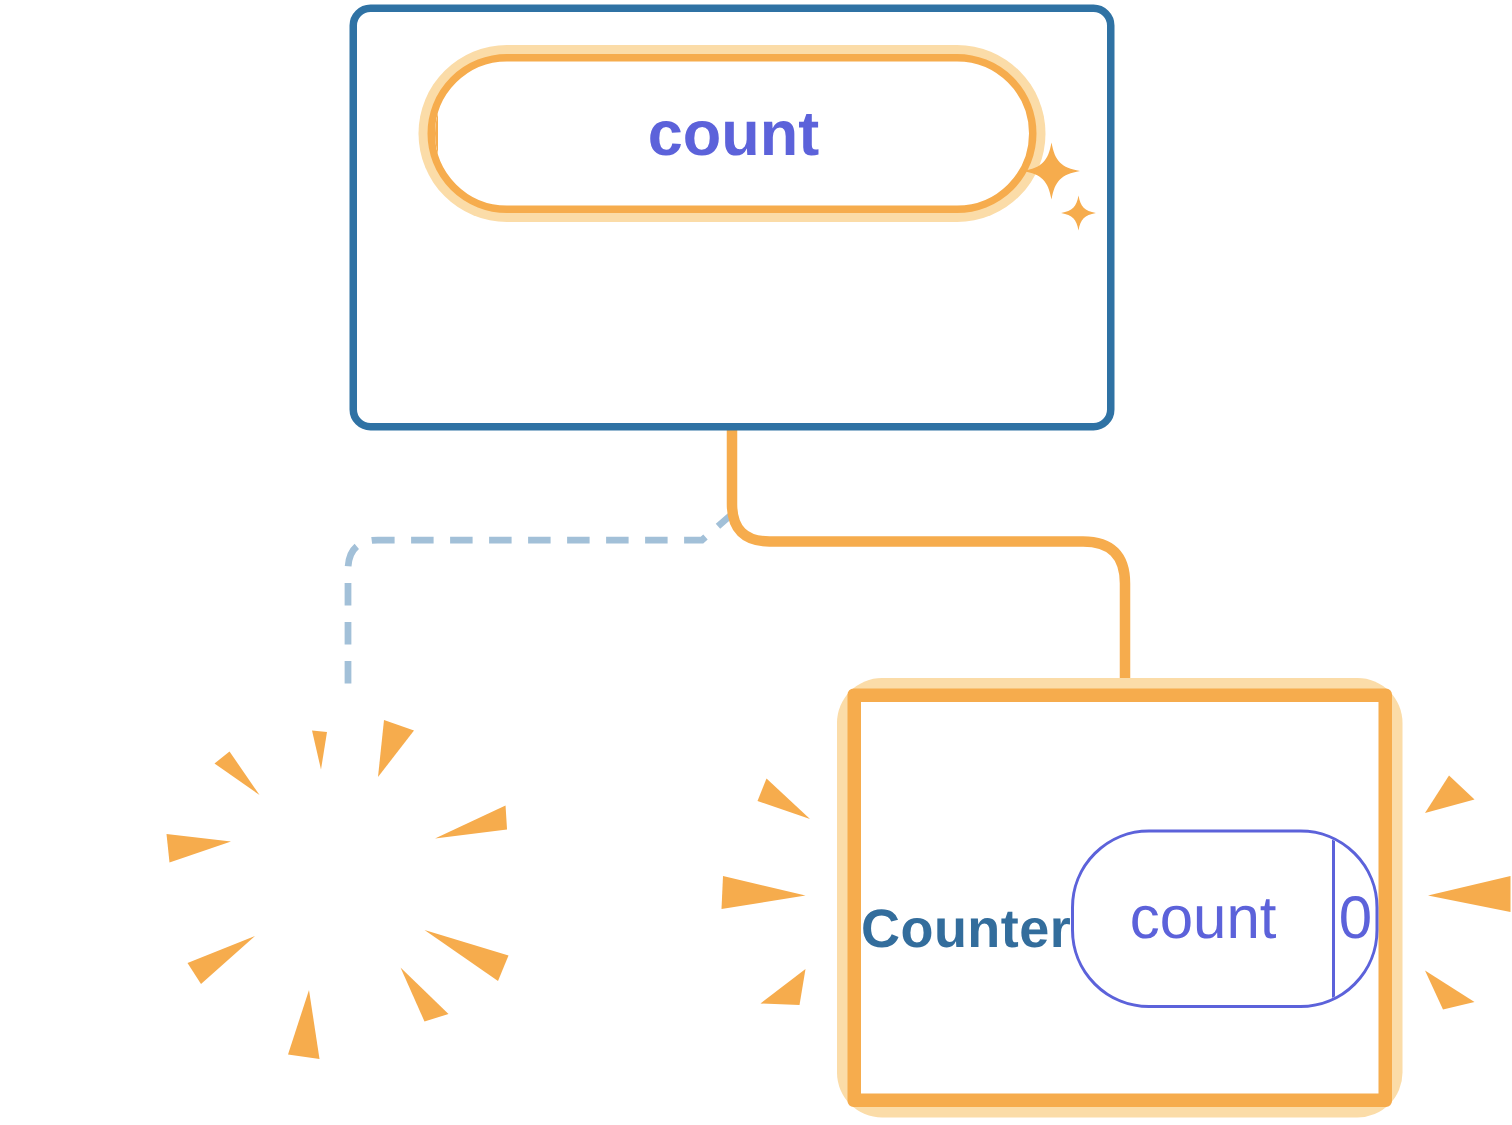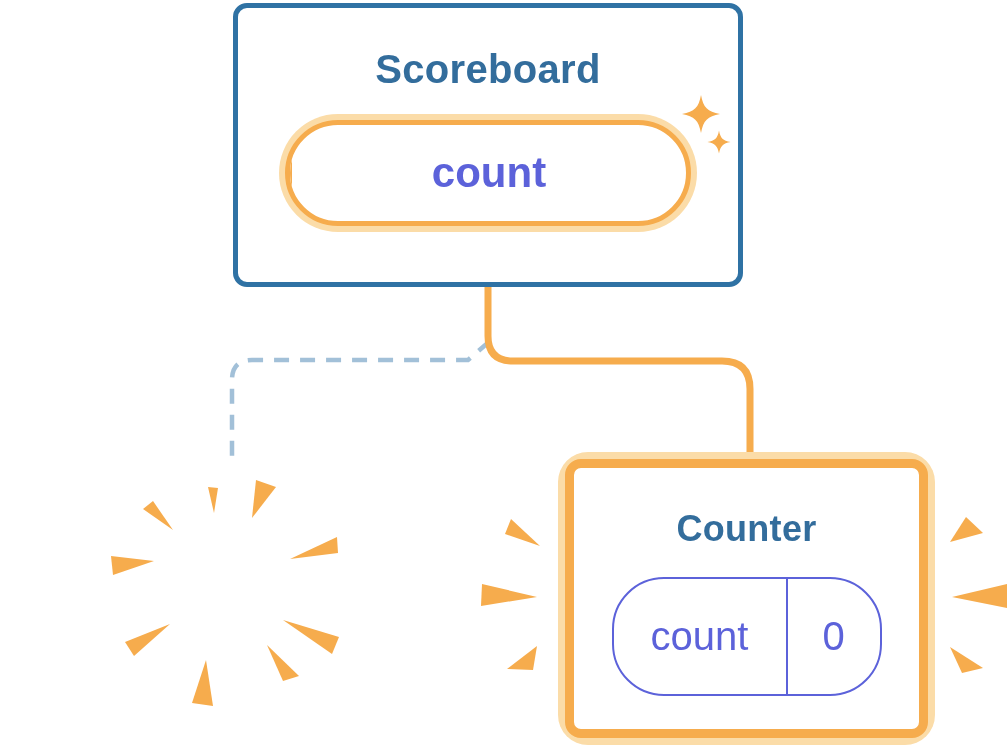--- a/index.html
+++ b/index.html
@@ -40,22 +40,22 @@
   .divider-orange{background:var(--orange);}
   .divider-purple{background:var(--purple);}
 
   
   .counter-outer{
     position:absolute;left:558px;top:452px;width:377px;height:293px;box-sizing:border-box;
     background:var(--orange-halo);border-radius:30px;padding:7px;z-index:1;
   }
   .counter-inner{
     width:100%;height:100%;box-sizing:border-box;background:#fff;
-    border:9px solid var(--orange);border-radius:16px;
-    display:flex;flex-direction:column;align-items:center;text-align:right;
+    border:9px solid var(--orange);border-radius:4px;
+    display:flex;flex-direction:row;align-items:center;text-align:right;
   }
   .counter-inner .card-title{margin-top:40px;font-size:36px;}
   .pill-plain{
     margin-top:28px;width:270px;height:119px;
     border:2.5px solid var(--purple);border-radius:52px;
   }
   .pill-plain .name{flex:0 0 172px;font-size:40px;}
   .pill-plain .value{flex:1;font-size:40px;}
 </style>
 </head>
@@ -92,21 +92,20 @@
     </g>
 
     <g>
       <polygon class="wedge" points="950,542 966,517 983,533"></polygon>
       <polygon class="wedge" points="952,597 1007,584 1007,608"></polygon>
       <polygon class="wedge" points="950,647 983,668 962,673"></polygon>
     </g>
   </svg>
 
   <div class="scoreboard">
-    <div class="card-title">Scoreboard</div>
     <div class="pill pill-active">
       <div class="pill-divider divider-orange"></div>
       <div class="pill-cell value">count</div>
     </div>
   </div>
 
   <div class="counter-outer">
     <div class="counter-inner">
       <div class="card-title">Counter</div>
       <div class="pill pill-plain">

